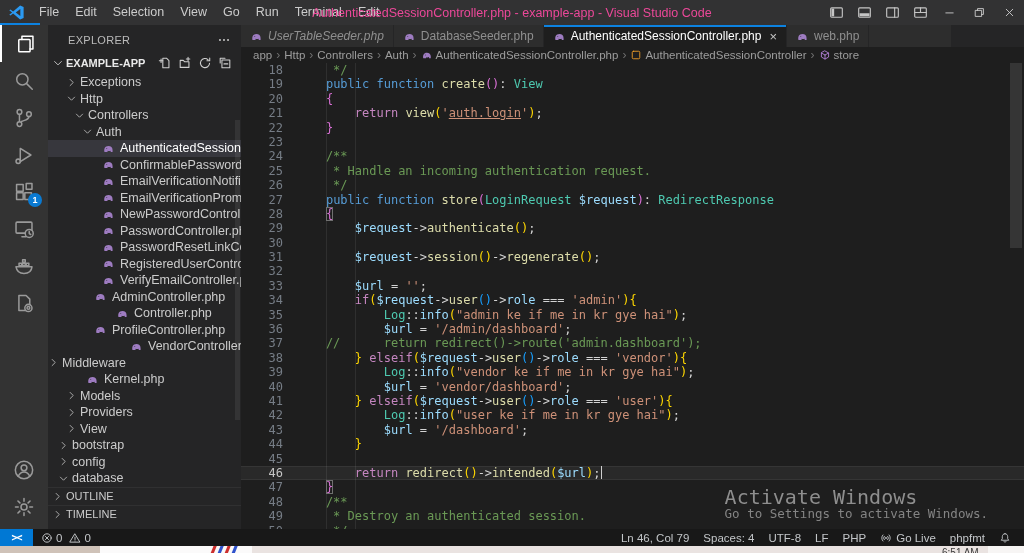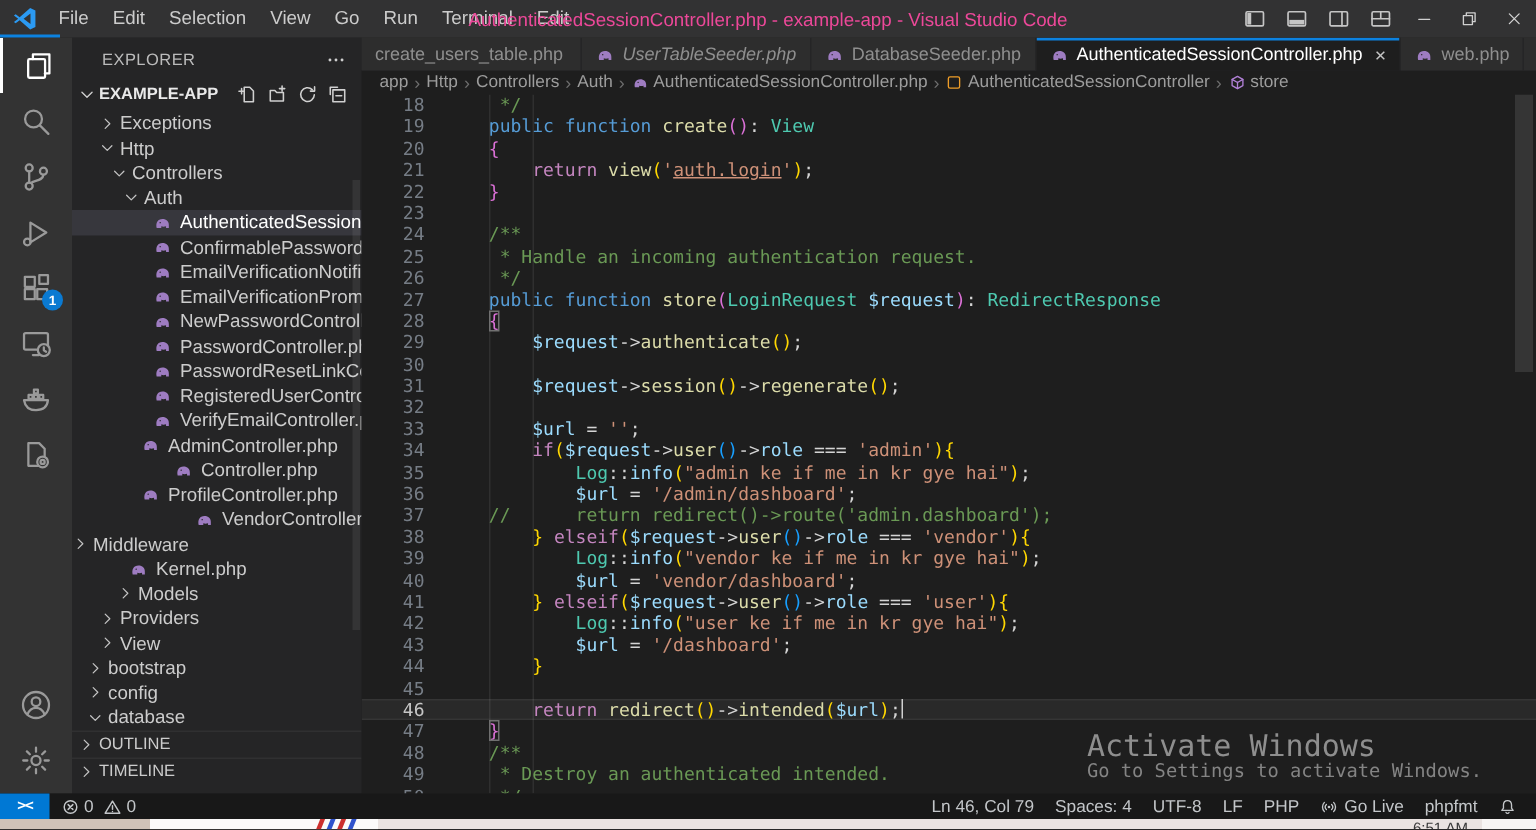--- a/index.html
+++ b/index.html
@@ -399,21 +399,21 @@
           </svg>
           <span>Middleware</span>
         </div>
         <div class="tree-row" style="padding-left: 38px;">
           <svg class="php ic" viewBox="0 0 16 16">
             <path fill="currentColor" stroke="none" d="M3 12.3c-.9-3.8.7-7.3 4.8-7.3 3.3 0 5.2 2 5.2 4.8v2.5h-2.3v-1.5c-1.3.5-2.7.5-3.9.1v1.4z"></path>
             <circle cx="5.9" cy="7.9" r=".6" fill="#252526" stroke="none"></circle>
           </svg>
           <span>Kernel.php</span>
         </div>
-        <div class="tree-row" style="padding-left: 18px; margin-left: 12px;">
+        <div class="tree-row" style="padding-left: 18px;">
           <svg class="chev ic" viewBox="0 0 16 16">
             <path d="M6 3.5L10.5 8 6 12.5"></path>
           </svg>
           <span>Models</span>
         </div>
         <div class="tree-row" style="padding-left: 18px;">
           <svg class="chev ic" viewBox="0 0 16 16">
             <path d="M6 3.5L10.5 8 6 12.5"></path>
           </svg>
           <span>Providers</span>
@@ -454,23 +454,20 @@
           <path d="M6 3.5L10.5 8 6 12.5"></path>
         </svg>
       <span>TIMELINE</span>
     </div>
     <div id="sb-scroll"></div>
   </div>
 
   <div id="editor-group">
     <div id="tabbar">
       <div id="tabs" style="display:flex;">
-          <div class="tab" style="width: 128px;">
-            <span class="tab-label">create_users_table.php</span>
-          </div>
           <div class="tab italic">
             <svg class="php ic" viewBox="0 0 16 16">
               <path fill="currentColor" stroke="none" d="M3 12.3c-.9-3.8.7-7.3 4.8-7.3 3.3 0 5.2 2 5.2 4.8v2.5h-2.3v-1.5c-1.3.5-2.7.5-3.9.1v1.4z"></path>
               <circle cx="5.9" cy="7.9" r=".6" fill="#252526" stroke="none"></circle>
             </svg>
             <span class="tab-label">UserTableSeeder.php</span>
           </div>
           <div class="tab">
             <svg class="php ic" viewBox="0 0 16 16">
               <path fill="currentColor" stroke="none" d="M3 12.3c-.9-3.8.7-7.3 4.8-7.3 3.3 0 5.2 2 5.2 4.8v2.5h-2.3v-1.5c-1.3.5-2.7.5-3.9.1v1.4z"></path>
@@ -660,21 +657,21 @@
           <div class="cl-row">
             <div class="cl-num">47</div>
             <div class="cl-code"><span class="tok-pl">    </span><span class="tok-bm">}</span></div>
           </div>
           <div class="cl-row">
             <div class="cl-num">48</div>
             <div class="cl-code"><span class="tok-com">    /**</span></div>
           </div>
           <div class="cl-row">
             <div class="cl-num">49</div>
-            <div class="cl-code"><span class="tok-com">     * Destroy an authenticated intended.</span></div>
+            <div class="cl-code"><span class="tok-com">     * Destroy an authenticated session.</span></div>
           </div>
           <div class="cl-row">
             <div class="cl-num">50</div>
             <div class="cl-code"><span class="tok-com">     */</span></div>
           </div>
         </div>
       <div id="editor-scrollbar"></div>
       <div id="watermark">
         <div class="w1">Activate Windows</div>
         <div class="w2">Go to Settings to activate Windows.</div>

